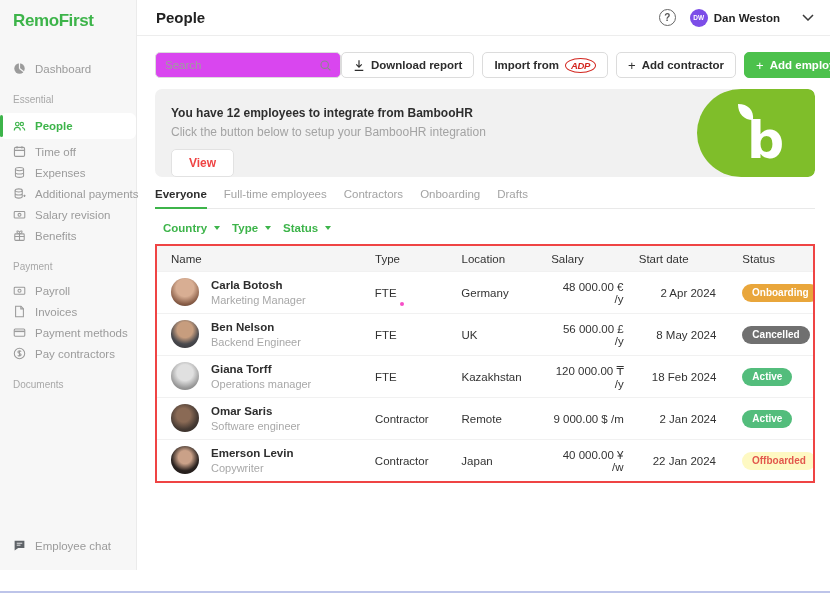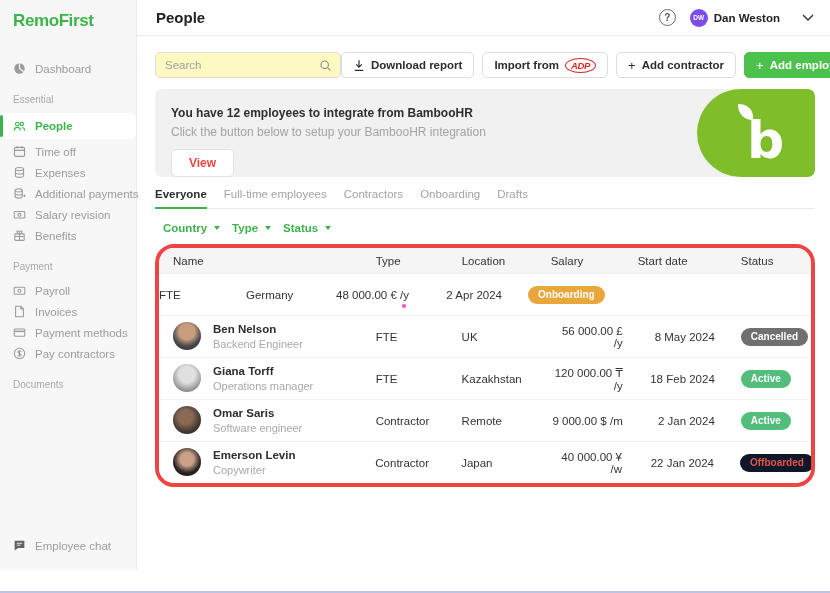--- a/index.html
+++ b/index.html
@@ -55,21 +55,21 @@
     color:#fff; font-size:6.5px; font-weight:700; display:flex; align-items:center; justify-content:center;
   }
   .user-name { font-size:11.5px; font-weight:600; color:#222; }
   .chev { margin-left:8px; display:flex; cursor:pointer; }
 
   .content { padding:0 15px 0 18px; flex:1; }
 
   
   .toolbar { margin-top:16px; display:flex; align-items:center; }
   .search-box {
-    width:187px; height:26px; border:1px solid #dcdcdc; border-radius:5px; background:#fef9c3;
+    width:187px; height:26px; border:1px solid #dcdcdc; border-radius:5px; background:#d946ef;
     display:flex; align-items:center; padding:0 8px 0 9px;
   }
   .search-box input {
     border:none; outline:none; flex:1; font-size:11.5px; color:#333; background:transparent;
     font-family:"Liberation Sans","DejaVu Sans",sans-serif; min-width:0;
   }
   .search-box input::placeholder { color:#9e9e9e; }
   .toolbar-buttons { margin-left:auto; display:flex; gap:8px; }
   .btn {
     height:26px; border:1px solid #dcdcdc; border-radius:5px; background:#fff;
@@ -104,21 +104,21 @@
   .tabs { margin-top:7px; display:flex; gap:17px; border-bottom:1px solid #e9e9e9; }
   .tab { font-size:11.5px; color:#a3a3a3; padding:4px 0 7px; cursor:pointer; white-space:nowrap; }
   .tab.active { color:#2d2d2d; font-weight:700; border-bottom:2px solid #3db44a; margin-bottom:-1px; }
 
   
   .filters { margin-top:13px; display:flex; gap:12px; padding-left:8px; }
   .filter { display:flex; align-items:center; gap:7px; color:#3db44a; font-size:11.5px; font-weight:700; cursor:pointer; }
   .caret { width:0; height:0; border-left:3.5px solid transparent; border-right:3.5px solid transparent; border-top:4.5px solid #3db44a; }
 
   
-  .table { margin-top:10px; border:4px solid #ef4444; border-radius:19px; overflow:hidden; }
+  .table { margin-top:10px; border:2px solid #ef4444; border-radius:0; overflow:hidden; }
   .thead {
     display:flex; align-items:center; background:#f5f5f5; height:25px;
     color:#949494; font-size:11.5px;
   }
   .trow {
     display:flex; align-items:center; height:42px; border-top:1px solid #f1f1f1;
     background:#fff; position:relative;
   }
   .c-name { width:219px; padding-left:14px; display:flex; align-items:center; gap:12px; }
   .c-type { width:87px; }
@@ -136,21 +136,21 @@
   .av5 { background:radial-gradient(circle at 50% 40%, #caa188 0 30%, #2b2320 62%, #151211 100%); }
   .p-name { font-size:11.5px; font-weight:700; color:#2d2d2d; line-height:1.25; }
   .p-role { font-size:11px; color:#a8a8a8; line-height:1.3; }
   .badge {
     display:inline-block; font-size:10px; font-weight:700; color:#fff;
     padding:4px 10px; border-radius:11px; line-height:1;
   }
   .st-onboarding { background:#e9a63b; }
   .st-cancelled { background:#707070; }
   .st-active { background:#53bd7c; }
-  .st-offboarded { background:#0f172a; color:#e2574c; }
+  .st-offboarded { background:#fef9c3; color:#e2574c; }
 
   .cursor-dot { position:absolute; left:243px; top:30px; width:4px; height:4px; border-radius:50%; background:#f74fc7; }
   .bottom-line { position:absolute; left:0; right:0; bottom:0; height:2px; background:#bdc4e9; }
 </style>
 </head>
 <body>
 
 <div class="app">
 
   <div class="sidebar">
@@ -380,20 +380,27 @@
         <div class="thead">
           <div class="cell c-name">Name</div>
           <div class="cell c-type">Type</div>
           <div class="cell c-loc">Location</div>
           <div class="cell c-salary">Salary</div>
           <div class="cell c-date">Start date</div>
           <div class="cell c-status">Status</div>
         </div>
 
         <div class="trow">
+          <div class="c-name">
+            <div class="avatar-lg av1"></div>
+            <div>
+              <div class="p-name">Carla Botosh</div>
+              <div class="p-role">Marketing Manager</div>
+            </div>
+          </div>
           <div class="cell c-type">FTE</div>
           <div class="cell c-loc">Germany</div>
           <div class="cell c-salary">48 000.00 € /y</div>
           <div class="cell c-date">2 Apr 2024</div>
           <div class="c-status"><span class="badge st-onboarding">Onboarding</span></div>
           <div class="cursor-dot"></div>
         </div>
 
         <div class="trow">
           <div class="c-name">

